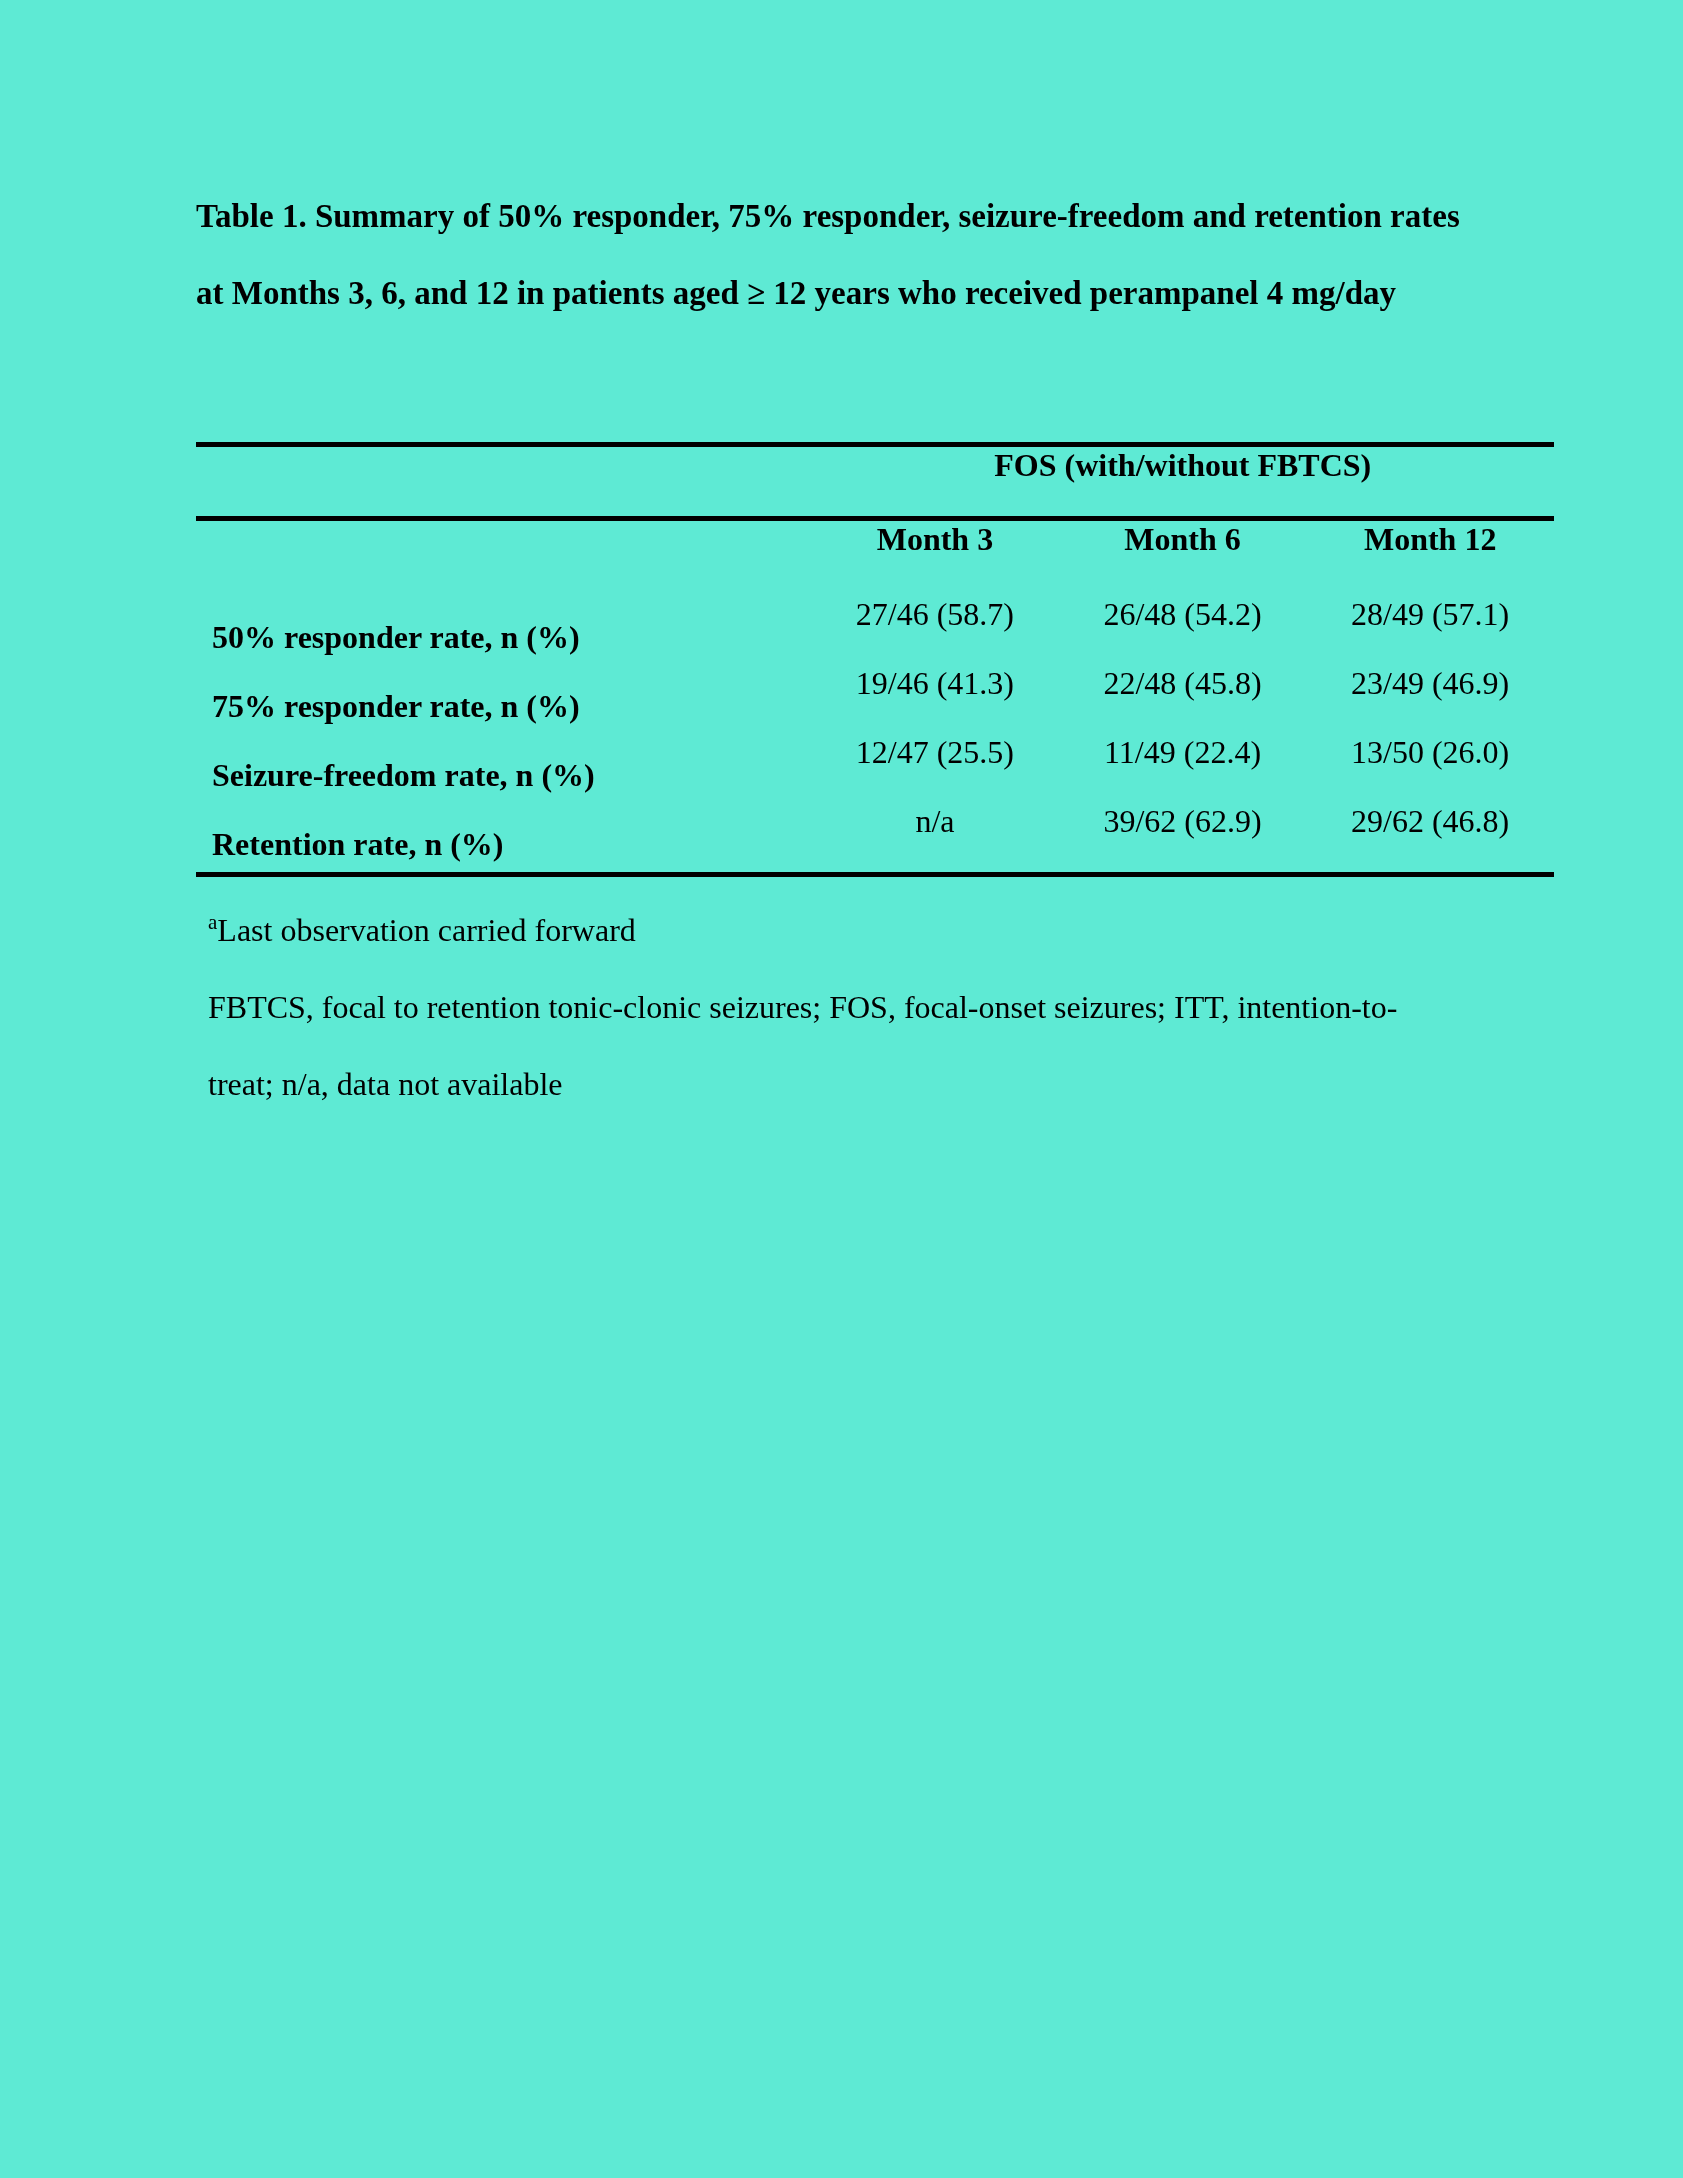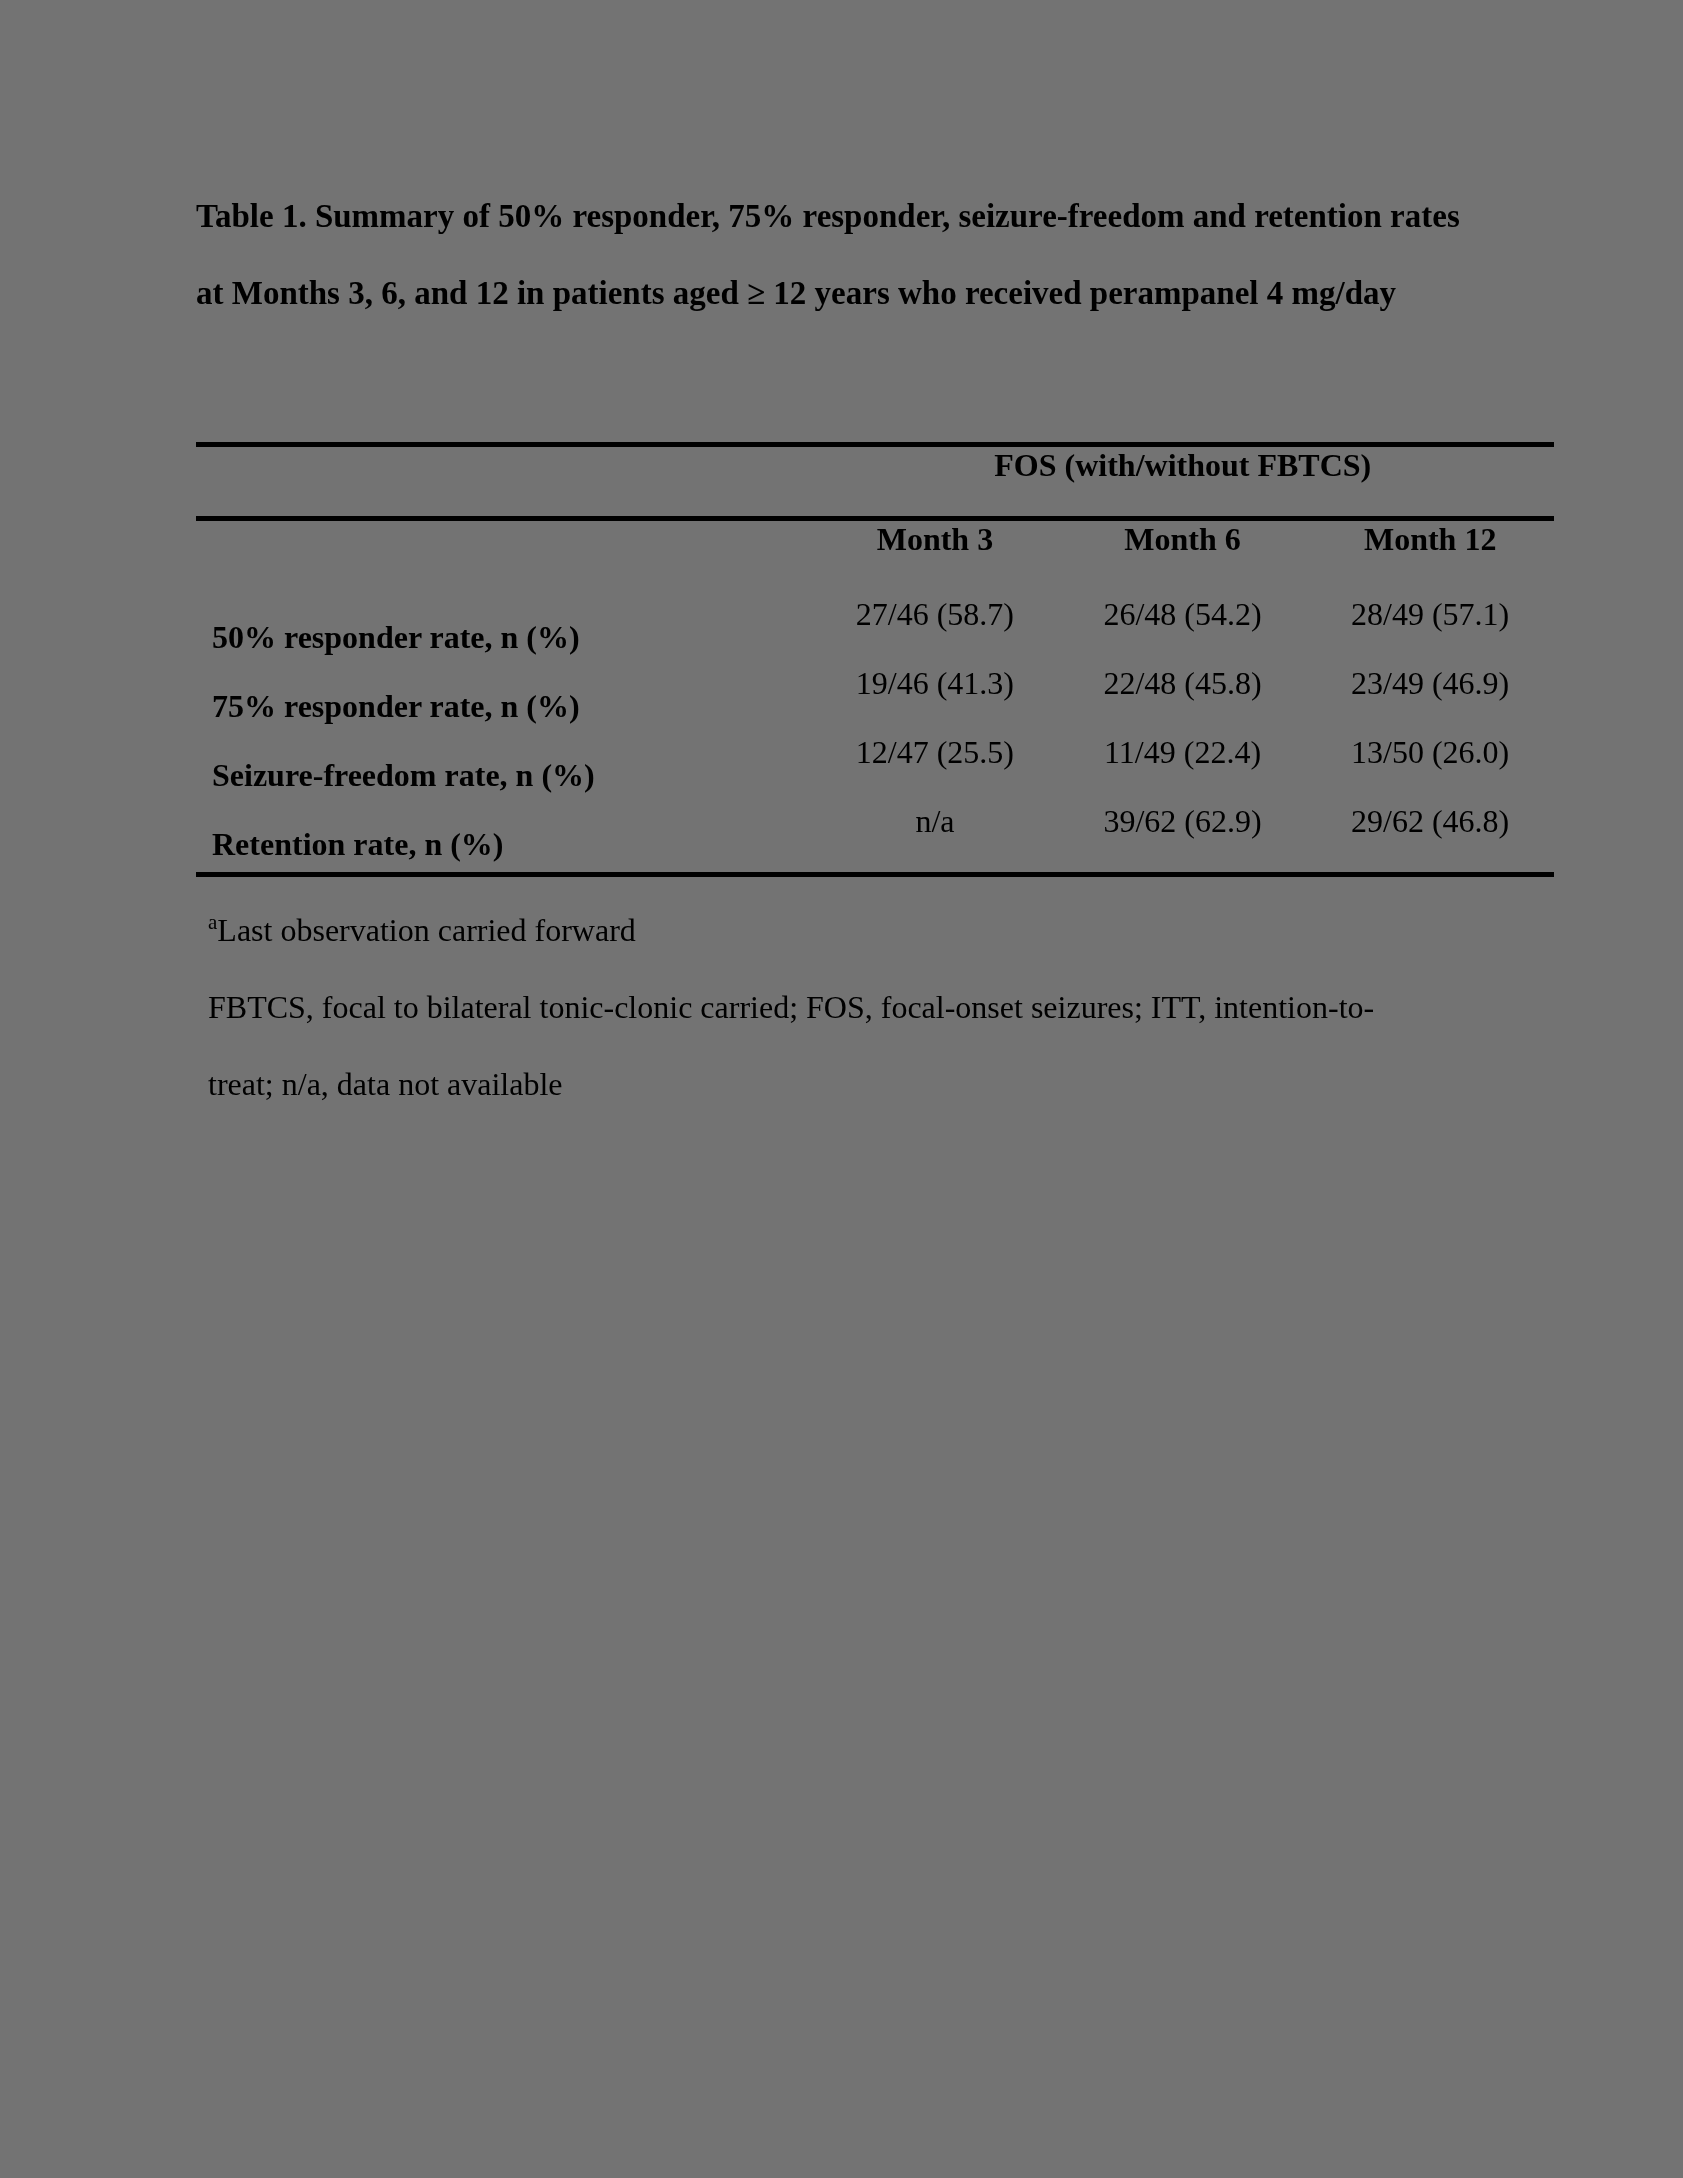--- a/index.html
+++ b/index.html
@@ -4,21 +4,21 @@
 <style>
   html, body {
     margin: 0;
     padding: 0;
     background: #ffffff;
   }
   .page {
     position: relative;
     width: 1683px;
     height: 2178px;
-    background: #737373;
+    background: #5eead4;
     font-family: "Liberation Serif", serif;
     color: #000000;
     overflow: hidden;
   }
   .caption {
     position: absolute;
     left: 196px;
     top: 178px;
     width: 1327px;
     font-size: 33px;
@@ -134,18 +134,18 @@
       <div class="data-col">n/a</div>
       <div class="data-col">39/62 (62.9)</div>
       <div class="data-col">29/62 (46.8)</div>
     </div>
 
     <div class="rule"></div>
   </div>
 
   <div class="footnotes">
     <div><sup>a</sup><span>Last observation carried forward</span></div>
-    <div>FBTCS, focal to bilateral tonic-clonic carried; FOS, focal-onset seizures; ITT, intention-to-</div>
+    <div>FBTCS, focal to retention tonic-clonic seizures; FOS, focal-onset seizures; ITT, intention-to-</div>
     <div>treat; n/a, data not available</div>
   </div>
 
 </div>
 
 
 </body></html>

